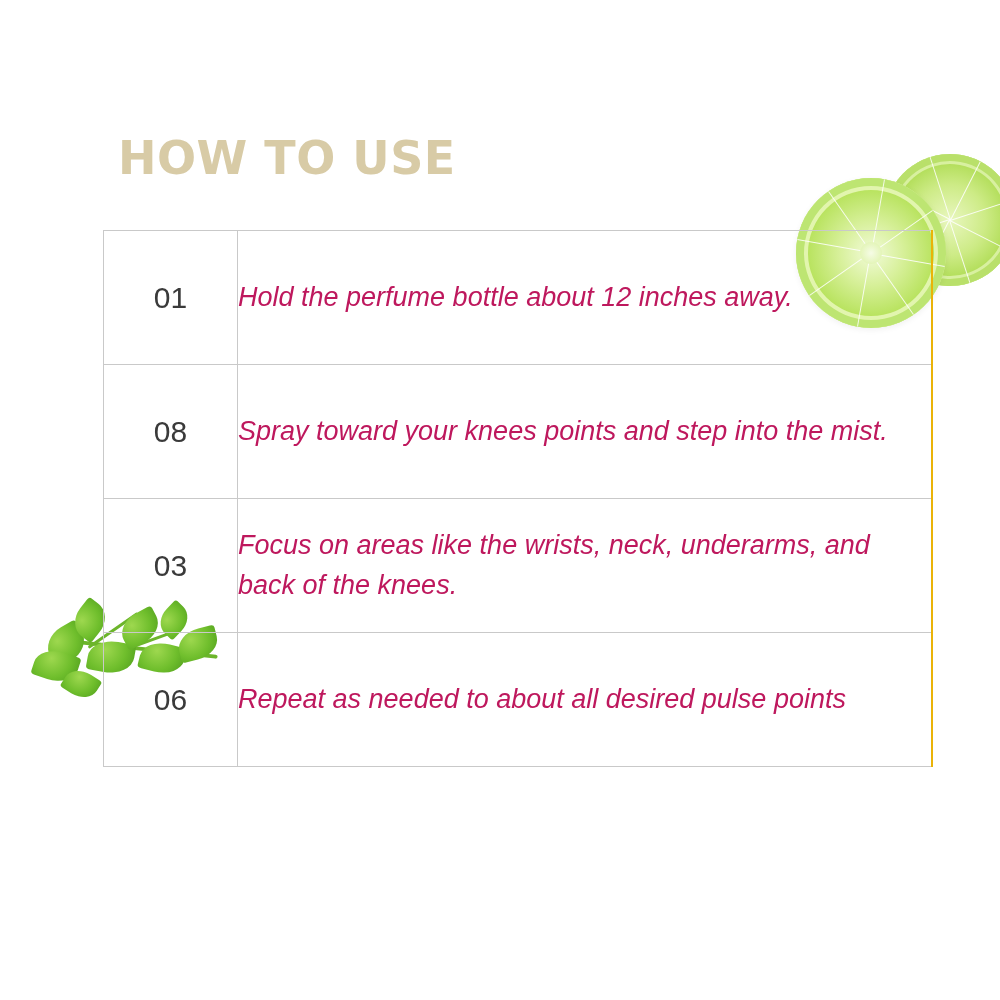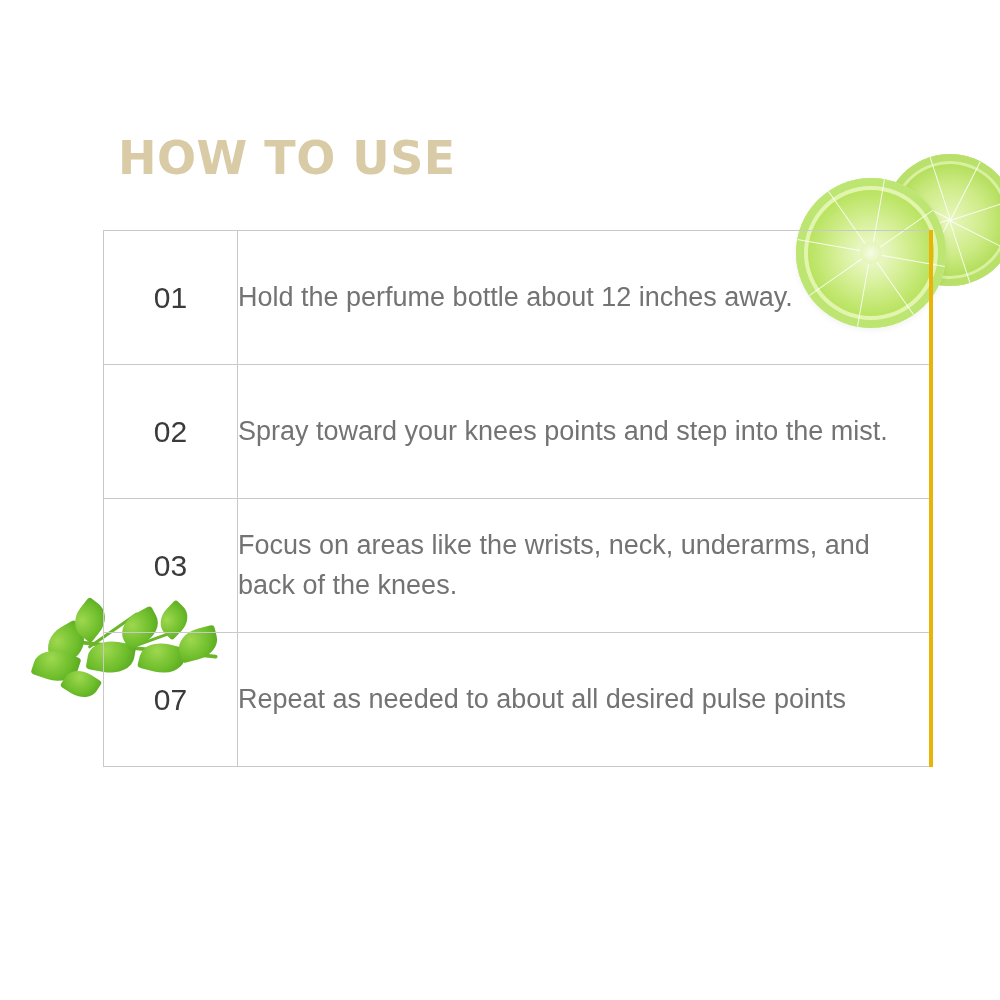--- a/index.html
+++ b/index.html
@@ -135,26 +135,27 @@
     width: 133px;
     height: 133px;
     border-left: 1px solid #c9c9c9;
     border-right: 1px solid #c9c9c9;
     text-align: center;
     font-size: 30px;
     color: #3a3a3a;
     font-family: "Liberation Sans", sans-serif;
   }
   .cell-text {
-    border-right: 4px solid #eab308;
+    border-right: 2px solid #eab308;
     padding: 0 26px 0 28px;
     font-size: 27px;
     line-height: 1.45;
-    color: #737373;
+    color: #be185d;
     font-family: "Liberation Sans", sans-serif;
+    font-style: italic;
   }
 </style>
 </head>
 <body>
 
 <div class="page">
 
   <h1 class="title">HOW TO USE</h1>
 
   <div class="decor lime-wrap">
@@ -195,27 +196,27 @@
     <div class="leaf" style="left:130px; top:18px; width:32px; height:26px; transform:rotate(-46deg);"></div>
   </div>
 
   <table class="steps-table">
     <tbody>
       <tr>
         <td class="cell-num">01</td>
         <td class="cell-text">Hold the perfume bottle about 12 inches away.</td>
       </tr>
       <tr>
-        <td class="cell-num">02</td>
+        <td class="cell-num">08</td>
         <td class="cell-text">Spray toward your knees points and step into the mist.</td>
       </tr>
       <tr>
         <td class="cell-num">03</td>
         <td class="cell-text">Focus on areas like the wrists, neck, underarms, and back of the knees.</td>
       </tr>
       <tr>
-        <td class="cell-num">07</td>
+        <td class="cell-num">06</td>
         <td class="cell-text">Repeat as needed to about all desired pulse points</td>
       </tr>
     </tbody>
   </table>
 
 </div>
 
 </body></html>

